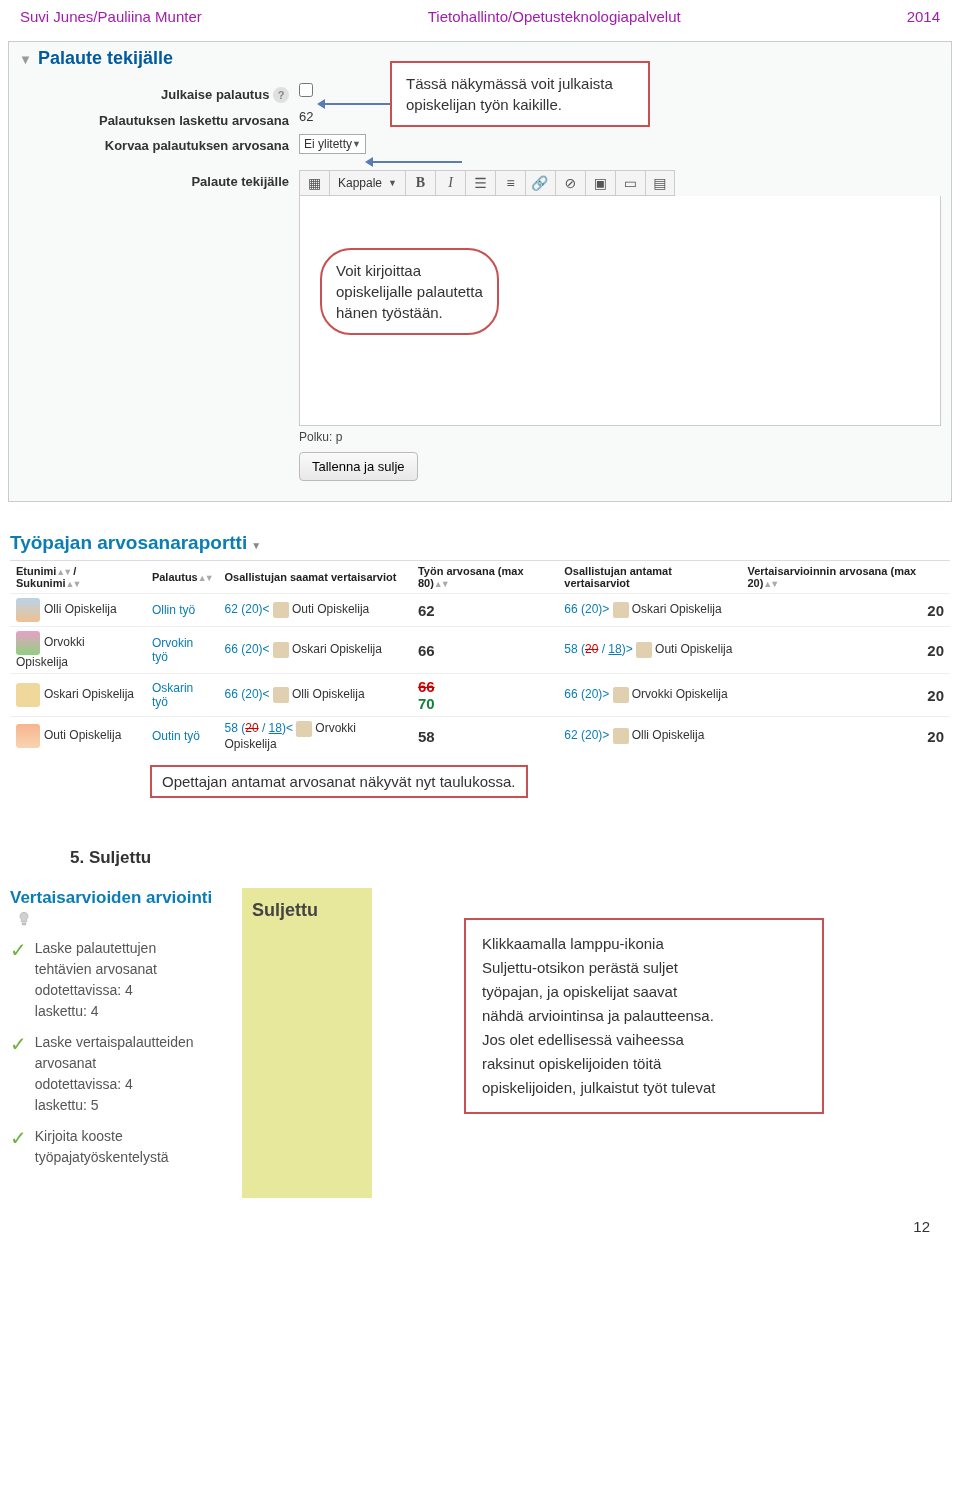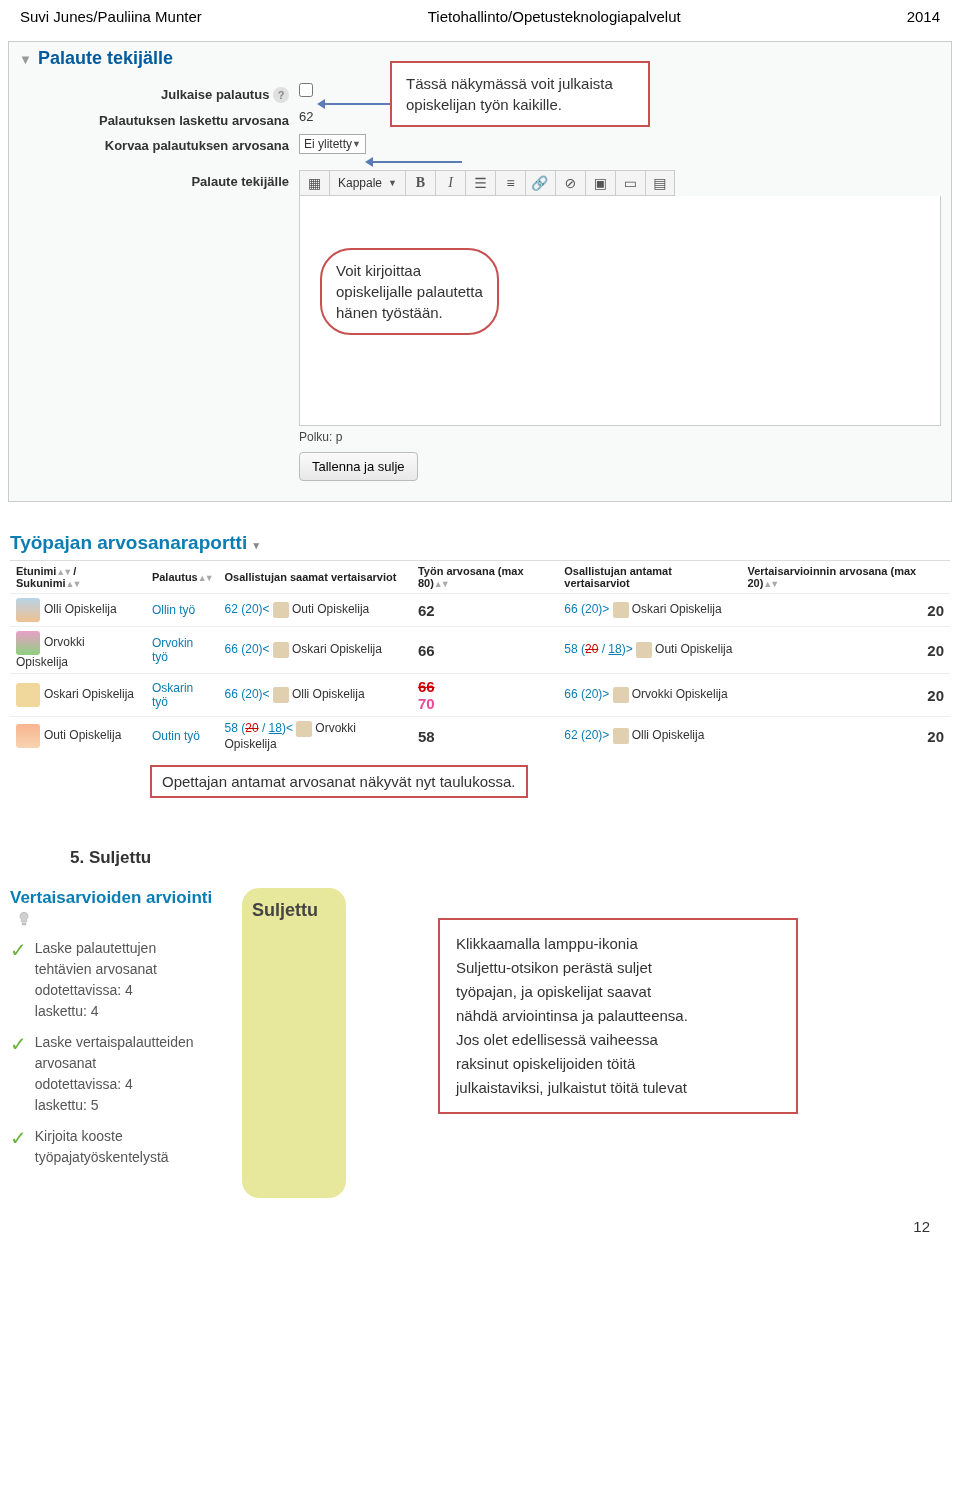--- a/index.html
+++ b/index.html
@@ -1,17 +1,17 @@
 <!DOCTYPE html>
 <html><head>
 <meta charset="utf-8">
 <style>
   * { box-sizing: border-box; margin: 0; padding: 0; }
   body { font-family: Arial, Helvetica, sans-serif; font-size: 13px; color: #333; background: #fff; width: 960px; }
-  .header-row { display: flex; justify-content: space-between; padding: 8px 20px; font-size: 15px; color: #000000; }
+  .header-row { display: flex; justify-content: space-between; padding: 8px 20px; font-size: 15px; color: #a21caf; }
   
   .panel { border: 1px solid #ccc; margin: 8px 8px 20px 8px; background: #f8f9f9; padding: 6px 10px 14px 10px; position: relative; }
   .collapse-icon { display:inline-block; color:#999; margin-right:6px; font-size:13px;}
   .panel-title { color:#005b9f; font-weight:bold; font-size:18px; margin-bottom:14px;}
   
   .form-row { display:flex; align-items:flex-start; margin-bottom:6px; }
   .form-label { width:280px; text-align:right; padding-right:10px; font-weight:bold; font-size:13px; padding-top:4px;}
   .form-field { flex:1; display:flex; align-items:center; gap:6px; }
   .help-icon { display:inline-flex; width:16px; height:16px; border-radius:50%; background:#e0e0e0; color:#888; font-size:11px; align-items:center; justify-content:center; font-weight:bold;}
   .checkbox { width:14px; height:14px;}
@@ -40,36 +40,36 @@
   
   table.grades { width:940px; margin-left:10px; border-collapse:collapse; font-size:12px; }
   table.grades th { text-align:left; font-weight:bold; padding:4px 6px; border-top:1px solid #ddd; font-size:11px; color:#222;}
   table.grades td { padding:4px 6px; vertical-align:middle; border-top:1px solid #eee;}
   .sort { color:#aaa; font-size:9px; letter-spacing:-2px;}
   .avatar { width:24px; height:24px; display:inline-block; vertical-align:middle; border-radius:3px; margin-right:4px;}
   .av1{background:linear-gradient(#b8d4e8,#f0c090);} .av2{background:linear-gradient(#e8a0c8,#90d080);} .av3{background:#f0d89c;} .av4{background:linear-gradient(#f8b490,#f8d4b0);}
   .sav{width:16px;height:16px;display:inline-block;vertical-align:middle;margin-right:3px;border-radius:2px;background:#e0d0b0;}
   .lnk { color:#0a7db5;margin-top:32px; }
   .strike { text-decoration:line-through; color:#c00;}
-  .green { color:#ec4899; font-weight:bold; }
+  .green { color:#15803d; font-weight:bold; }
   .big { font-size:15px; font-weight:bold;}
   .right { text-align:right;}
   
   .table-callout { border:2px solid #c85050; background:#fff; padding:6px 10px; font-size:15px; margin:10px 0 0 150px; display:inline-block;}
   
   .section5-title { font-size:17px; font-weight:bold; margin:50px 0 20px 70px;}
   
   .bottom { display:flex; gap:12px; margin-left:10px; align-items:flex-start;}
   .eval-box { width:220px; }
   .eval-title { color:#0a7db5; font-size:17px; font-weight:bold; margin-bottom:10px;}
   .bulb { display:inline-block; width:16px; height:16px; margin-left:6px; vertical-align:middle;}
   .eval-list { font-size:14px; color:#555; line-height:1.5;}
   .eval-item { display:flex; gap:8px; margin-bottom:10px;}
   .check { color:#6ab33e; font-size:20px; line-height:1; margin-top:2px;}
-  .suljettu-box { background:#e8e89c; width:104px; padding:12px 10px; font-size:18px; font-weight:bold; color:#444; height:310px;border-radius:17px;}
+  .suljettu-box { background:#e8e89c; width:130px; padding:12px 10px; font-size:18px; font-weight:bold; color:#444; height:310px;}
   .bottom-callout { border:2px solid #c85050; padding:12px 16px; font-size:15px; line-height:1.6; width:360px; margin-left:80px; margin-top:30px;}
   
   .pagenum { text-align:right; padding:20px 30px; font-size:15px;}
   .wrap1 { position:relative; }
 </style>
 </head>
 <body>
 
 
 
@@ -239,20 +239,20 @@
 
   <div class="suljettu-box">Suljettu</div>
 
   <div class="bottom-callout">
     <div>Klikkaamalla lamppu-ikonia</div>
     <div>Suljettu-otsikon perästä suljet</div>
     <div>työpajan, ja opiskelijat saavat</div>
     <div>nähdä arviointinsa ja palautteensa.</div>
     <div>Jos olet edellisessä vaiheessa</div>
     <div>raksinut opiskelijoiden töitä</div>
-    <div>julkaistaviksi, julkaistut töitä tulevat</div>
+    <div>opiskelijoiden, julkaistut työt tulevat</div>
   </div>
 </div>
 
 <div class="pagenum">12</div>
 
 
 
 
 </body></html>

